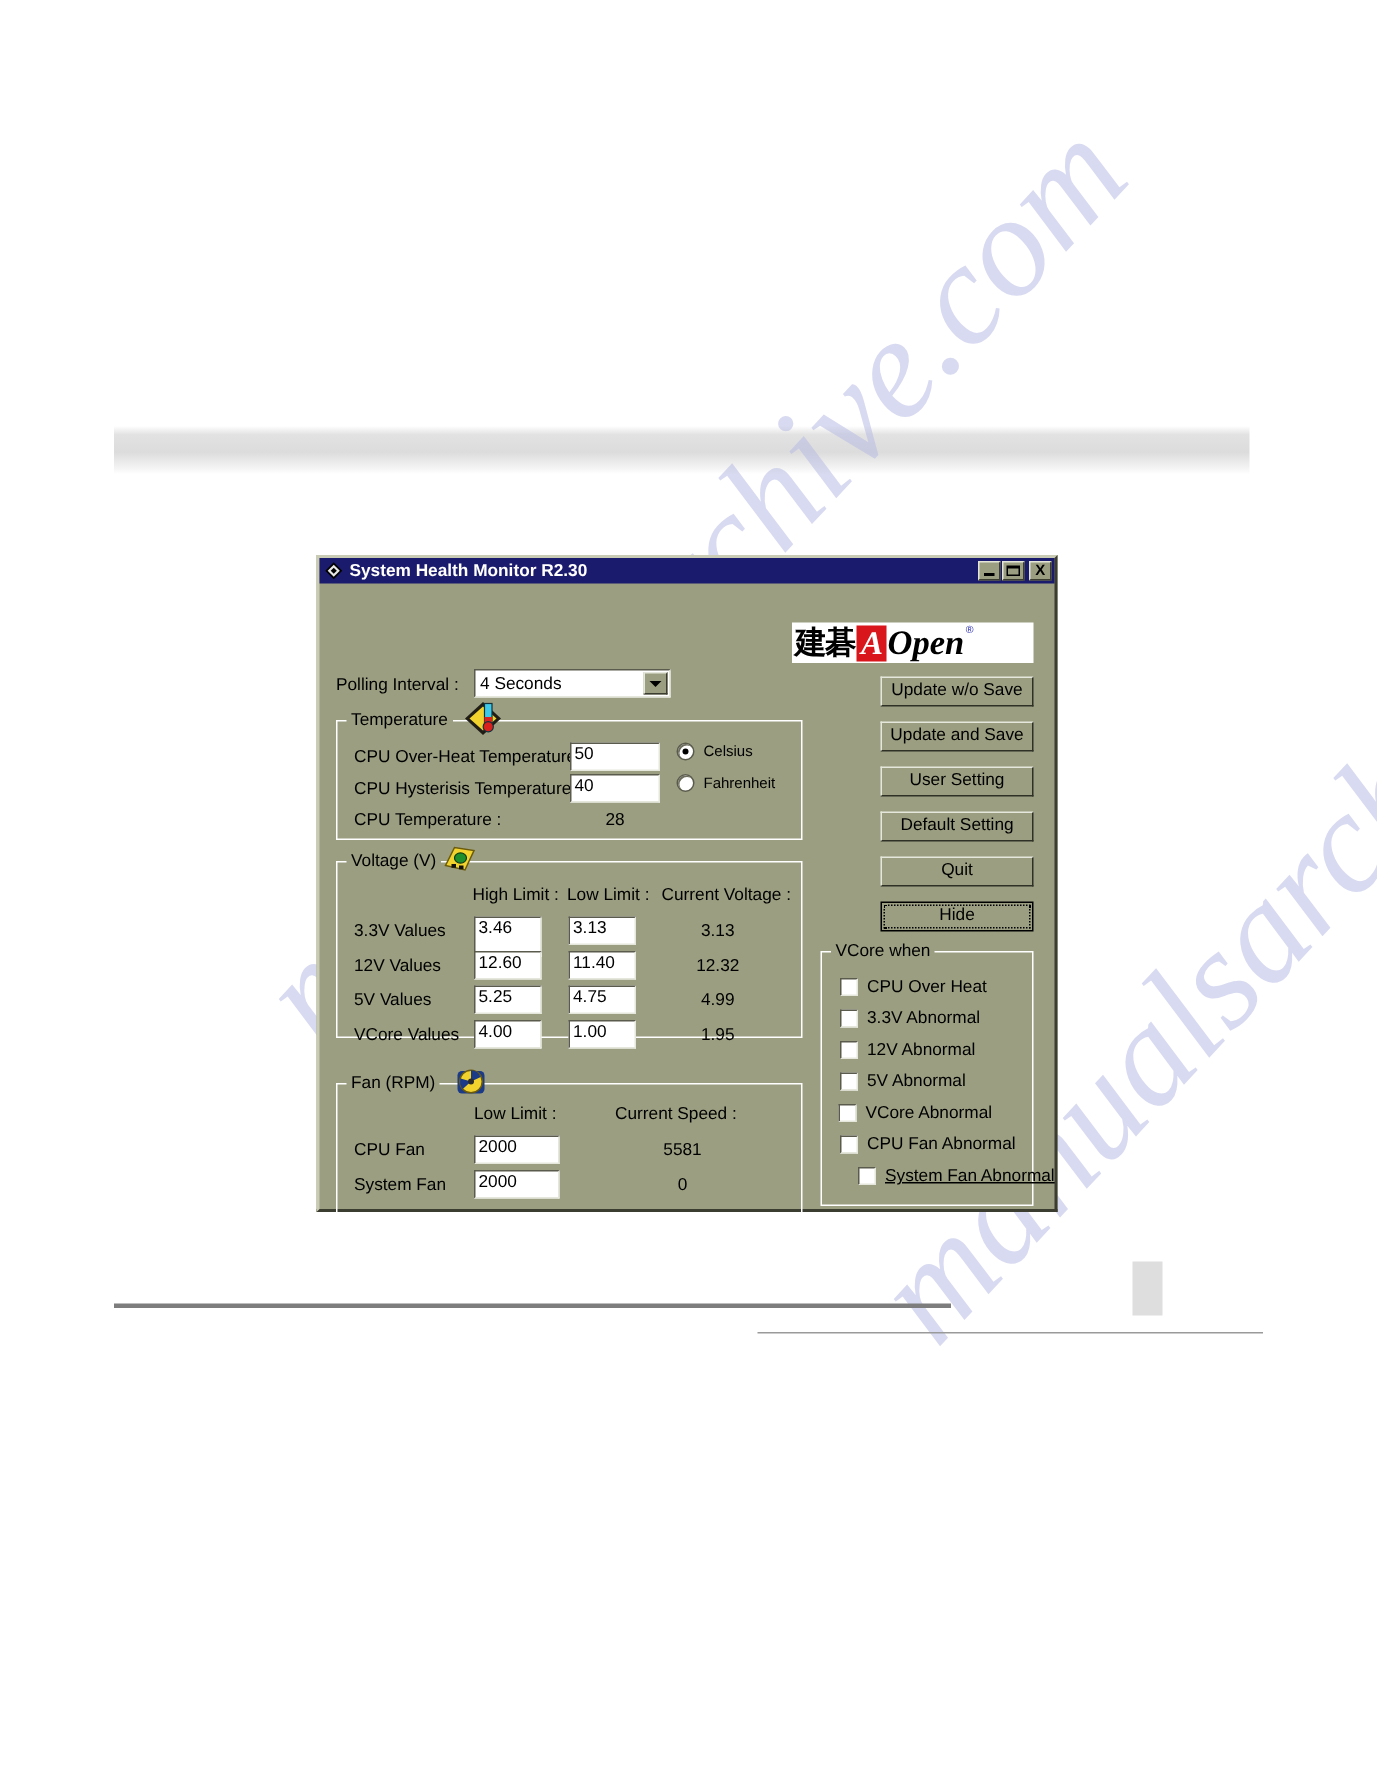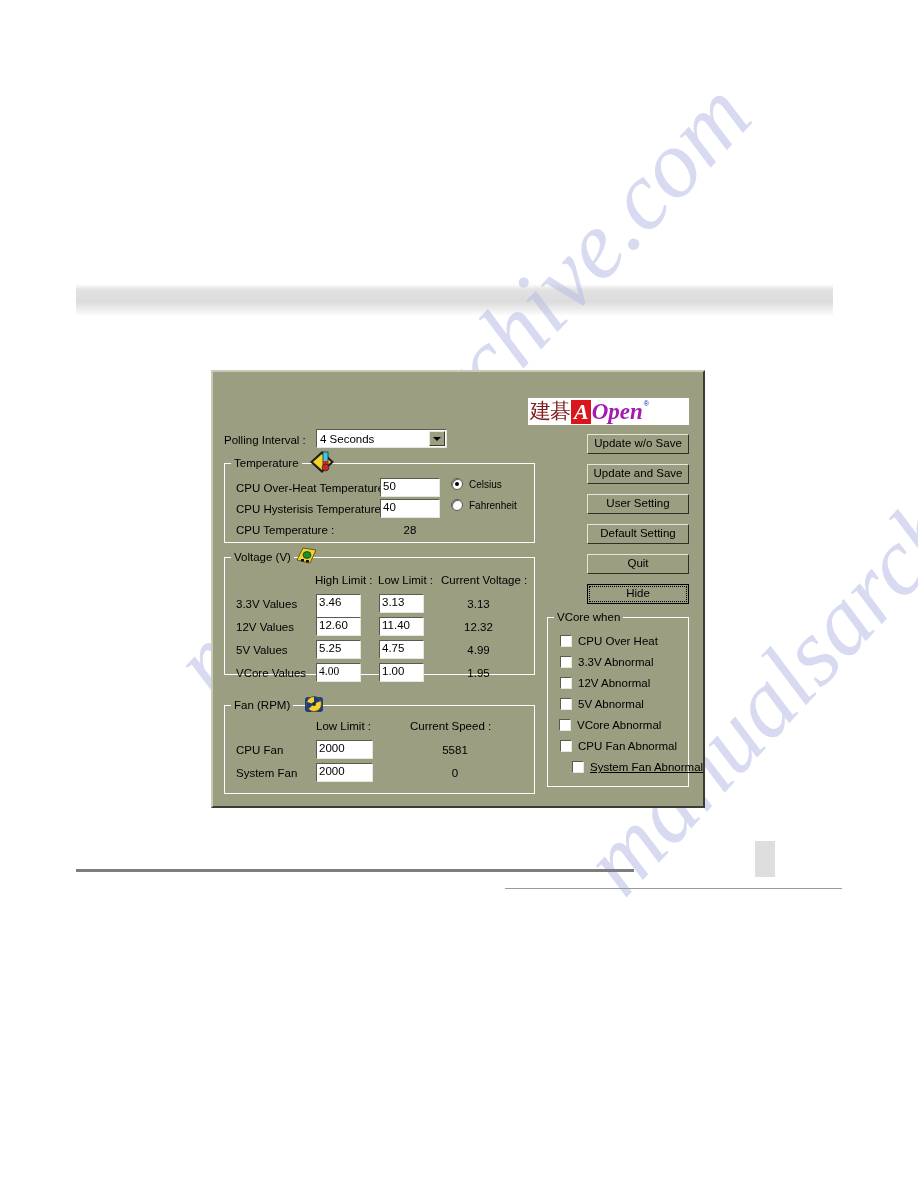--- a/index.html
+++ b/index.html
@@ -170,44 +170,44 @@
     left: 315px;
     top: 26px;
     width: 161px;
     height: 27px;
     background: #ffffff;
     display: flex;
     align-items: center;
     overflow: hidden;
   }
   #logo-cn {
-    color: #7f1d1d;
+    color: #000000;
     font-family: "DejaVu Sans", sans-serif;
     font-size: 21px;
-    font-weight: normal;
+    font-weight: bold;
     line-height: 21px;
     letter-spacing: -1px;
     padding-left: 2px;
   }
   #logo-a {
     background: #d8161c;
     color: #ffffff;
     font-family: "Liberation Serif", serif;
     font-style: italic;
     font-weight: bold;
     font-size: 22px;
     line-height: 24px;
     padding: 0 2px 0 3px;
     margin-left: 1px;
     height: 24px;
     display: flex;
     align-items: center;
   }
   #logo-open {
-    color: #a21caf;
+    color: #000000;
     font-family: "Liberation Serif", serif;
     font-style: italic;
     font-weight: bold;
     font-size: 23px;
     line-height: 23px;
     padding-left: 1px;
   }
   #logo-r {
     color: #1418a8;
     font-size: 7px;
@@ -417,20 +417,33 @@
 
 <div id="page-band"></div>
 <div id="wm1" class="wm">manualsarchive.com</div>
 <div id="wm2" class="wm">manualsarchive.com</div>
 <div id="rule-left"></div>
 <div id="rule-right"></div>
 <div id="gray-box"></div>
 
 <div id="app-window">
 
+  <div id="titlebar">
+    <svg id="title-icon" viewBox="0 0 16 16">
+      <polygon points="8,1 15,8 8,15 1,8" fill="#000000"></polygon>
+      <polygon points="8,3 13,8 8,13 3,8" fill="#e8e8e8"></polygon>
+      <polygon points="8,5.5 10.5,8 8,10.5 5.5,8" fill="#000000"></polygon>
+    </svg>
+    <span id="title-text">System Health Monitor R2.30</span>
+    <div class="tb-btn tb-min"></div>
+    <div class="tb-btn tb-max"></div>
+    <div class="tb-btn close">
+      <span class="tb-close-g">X</span>
+    </div>
+  </div>
 
   <div id="client">
 
     <div id="logo">
       <span id="logo-cn">建碁</span>
       <span id="logo-a">A</span>
       <span id="logo-open">Open</span>
       <span id="logo-r">®</span>
     </div>
 
@@ -491,21 +504,21 @@
       <span class="txtfield" style="left:91px; top:59px; width:45px; height:19px;">12.60</span>
       <span class="txtfield" style="left:154px; top:59px; width:45px; height:19px;">11.40</span>
       <span class="readout" style="left:216px; top:63px; width:75px;">12.32</span>
 
       <span class="row-label" style="left:11px; top:86px;">5V Values</span>
       <span class="txtfield" style="left:91px; top:82px; width:45px; height:19px;">5.25</span>
       <span class="txtfield" style="left:154px; top:82px; width:45px; height:19px;">4.75</span>
       <span class="readout" style="left:216px; top:86px; width:75px;">4.99</span>
 
       <span class="row-label" style="left:11px; top:109px;">VCore Values</span>
-      <span class="txtfield" style="left:91px; top:105px; width:45px; height:19px;font-family:Liberation Serif, serif;">4.00</span>
+      <span class="txtfield" style="left:91px; top:105px; width:45px; height:19px;">4.00</span>
       <span class="txtfield" style="left:154px; top:105px; width:45px; height:19px;">1.00</span>
       <span class="readout" style="left:216px; top:109px; width:75px;">1.95</span>
     </div>
 
     <div id="gb-fan" class="groupbox">
       <span class="gb-legend">Fan (RPM)</span>
       <svg class="gb-iconslot" style="left:76px;" viewBox="0 0 26 24">
         <rect x="4" y="5" width="18" height="15" rx="3" fill="#1b3a87"></rect>
         <circle cx="13" cy="12" r="7.5" fill="#f2d32e" stroke="#6b5b0b" stroke-width="1"></circle>
         <path d="M13 12 L13 4.5 A7.5 7.5 0 0 1 19.5 9 Z" fill="#1b3a87"></path>

